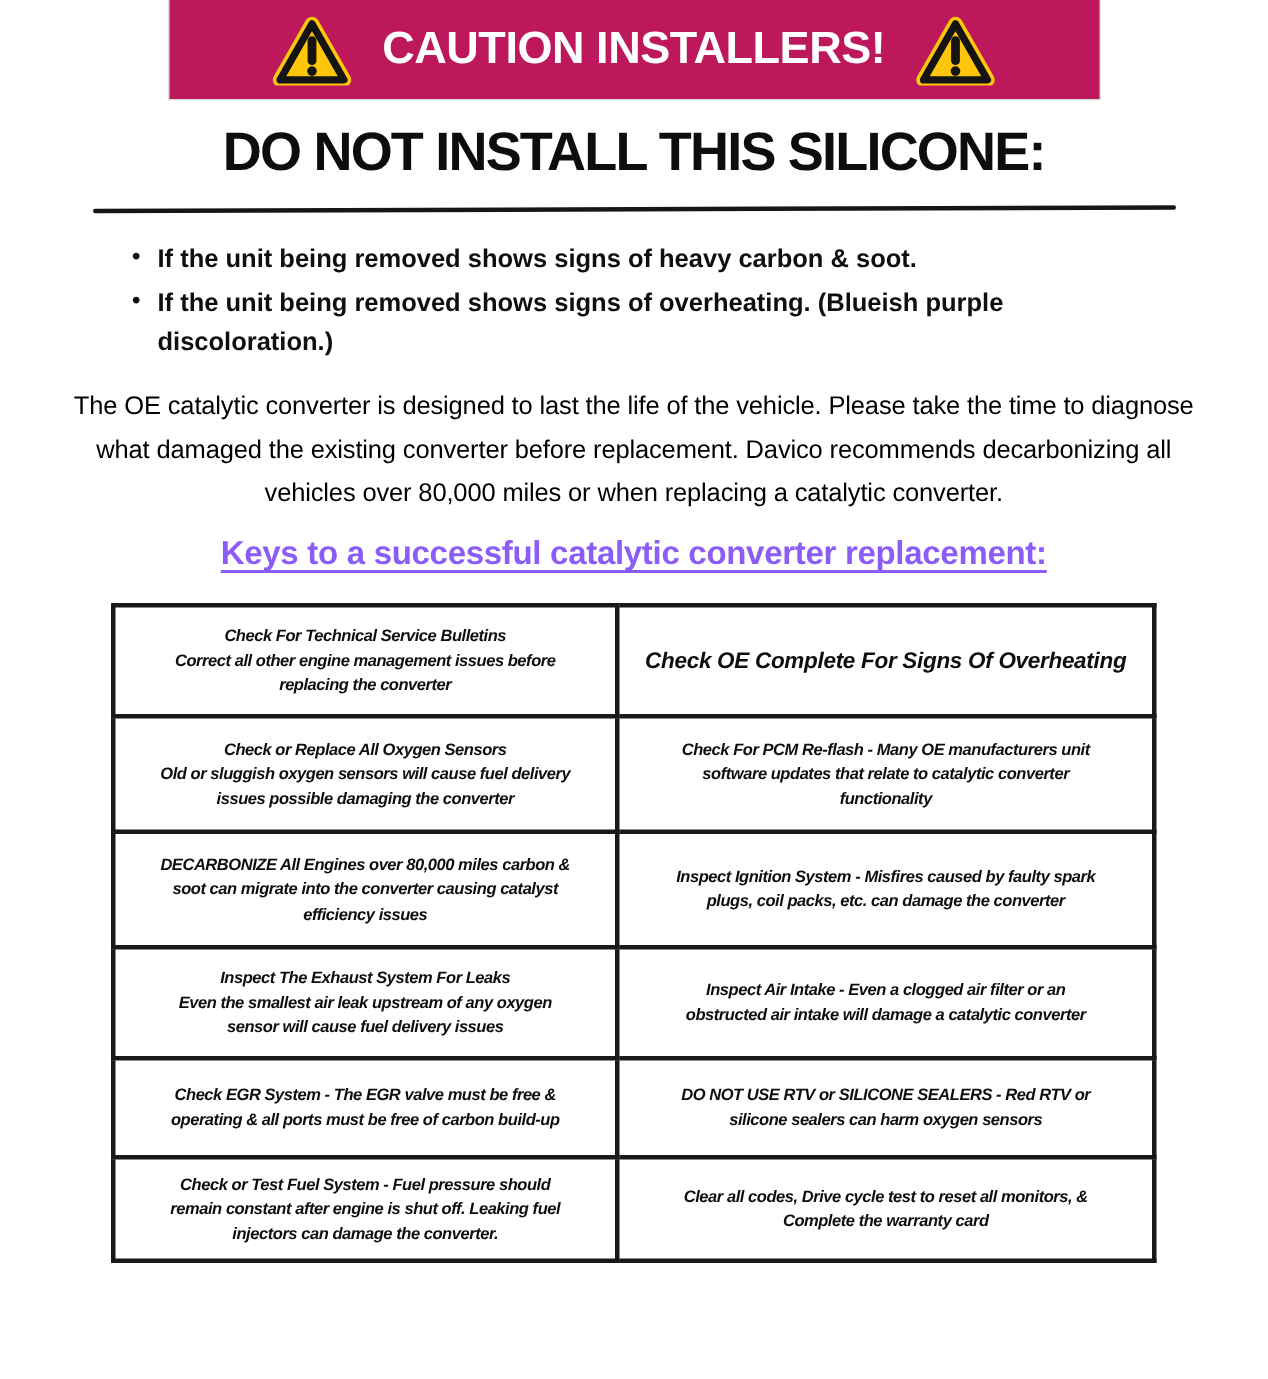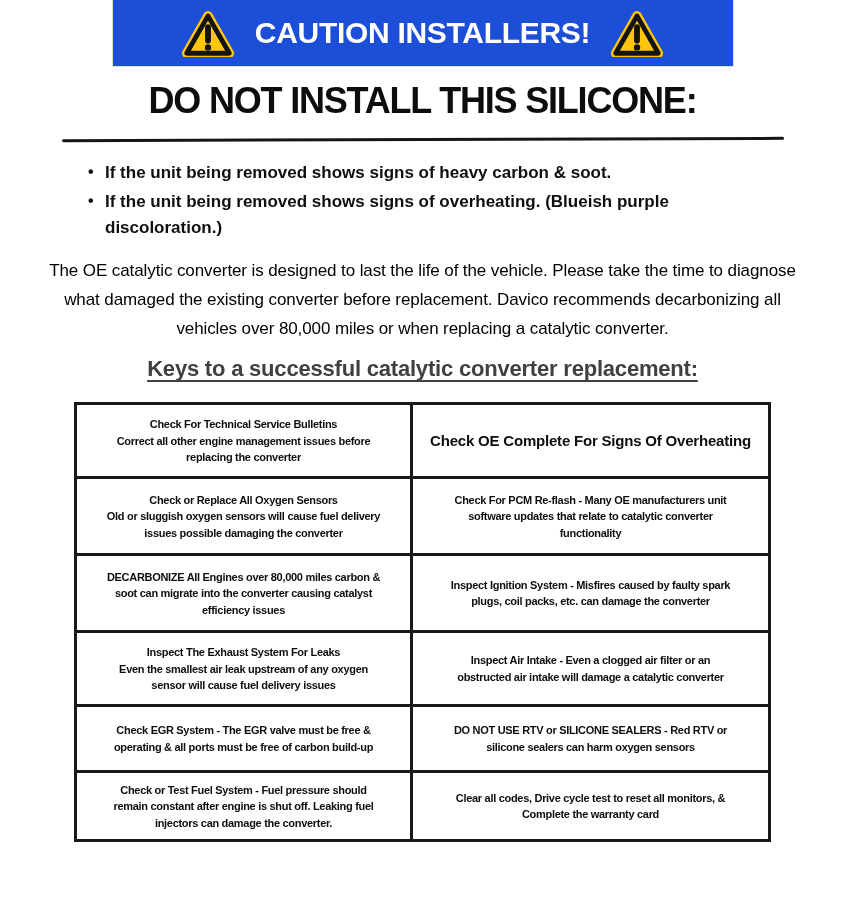--- a/index.html
+++ b/index.html
@@ -9,21 +9,21 @@
     font-family:"Liberation Sans", sans-serif;
     color:#111;
     overflow:hidden;
   }
   .page { width:845px; height:919px; position:relative; }
 
   
   .banner {
     width:620px; height:66px;
     margin:0 auto;
-    background:#1d4ed8;
+    background:#be185d;
     box-shadow:0 0 0 1px #d8e0d8;
     display:flex; align-items:center; justify-content:center;
     gap:20px;
   }
   .banner-title {
     color:#ffffff;
     font-weight:bold;
     font-size:30px;
     letter-spacing:-0.3px;
     white-space:nowrap;
@@ -84,35 +84,36 @@
     white-space:pre-line;
     letter-spacing:-0.1px;
   }
 
   
   .keys-heading {
     margin-top:13px;
     text-align:center;
     font-size:22px;
     font-weight:bold;
-    color:#404040;
+    color:#8b5cf6;
     letter-spacing:-0.2px;
   }
   .keys-heading span {
     text-decoration:underline;
     text-decoration-thickness:2px;
     text-underline-offset:4px;
   }
 
   
   .keys-table {
     margin:20px 0 0 74px;
     width:694px;
     border-collapse:collapse;
     table-layout:fixed;
+    font-style:italic;
   }
   .keys-table col.c-left  { width:336px; }
   .keys-table col.c-right { width:358px; }
   .keys-table td {
     border:3px solid #191919;
     text-align:center;
     vertical-align:middle;
     font-weight:bold;
     font-size:11px;
     letter-spacing:-0.3px;

